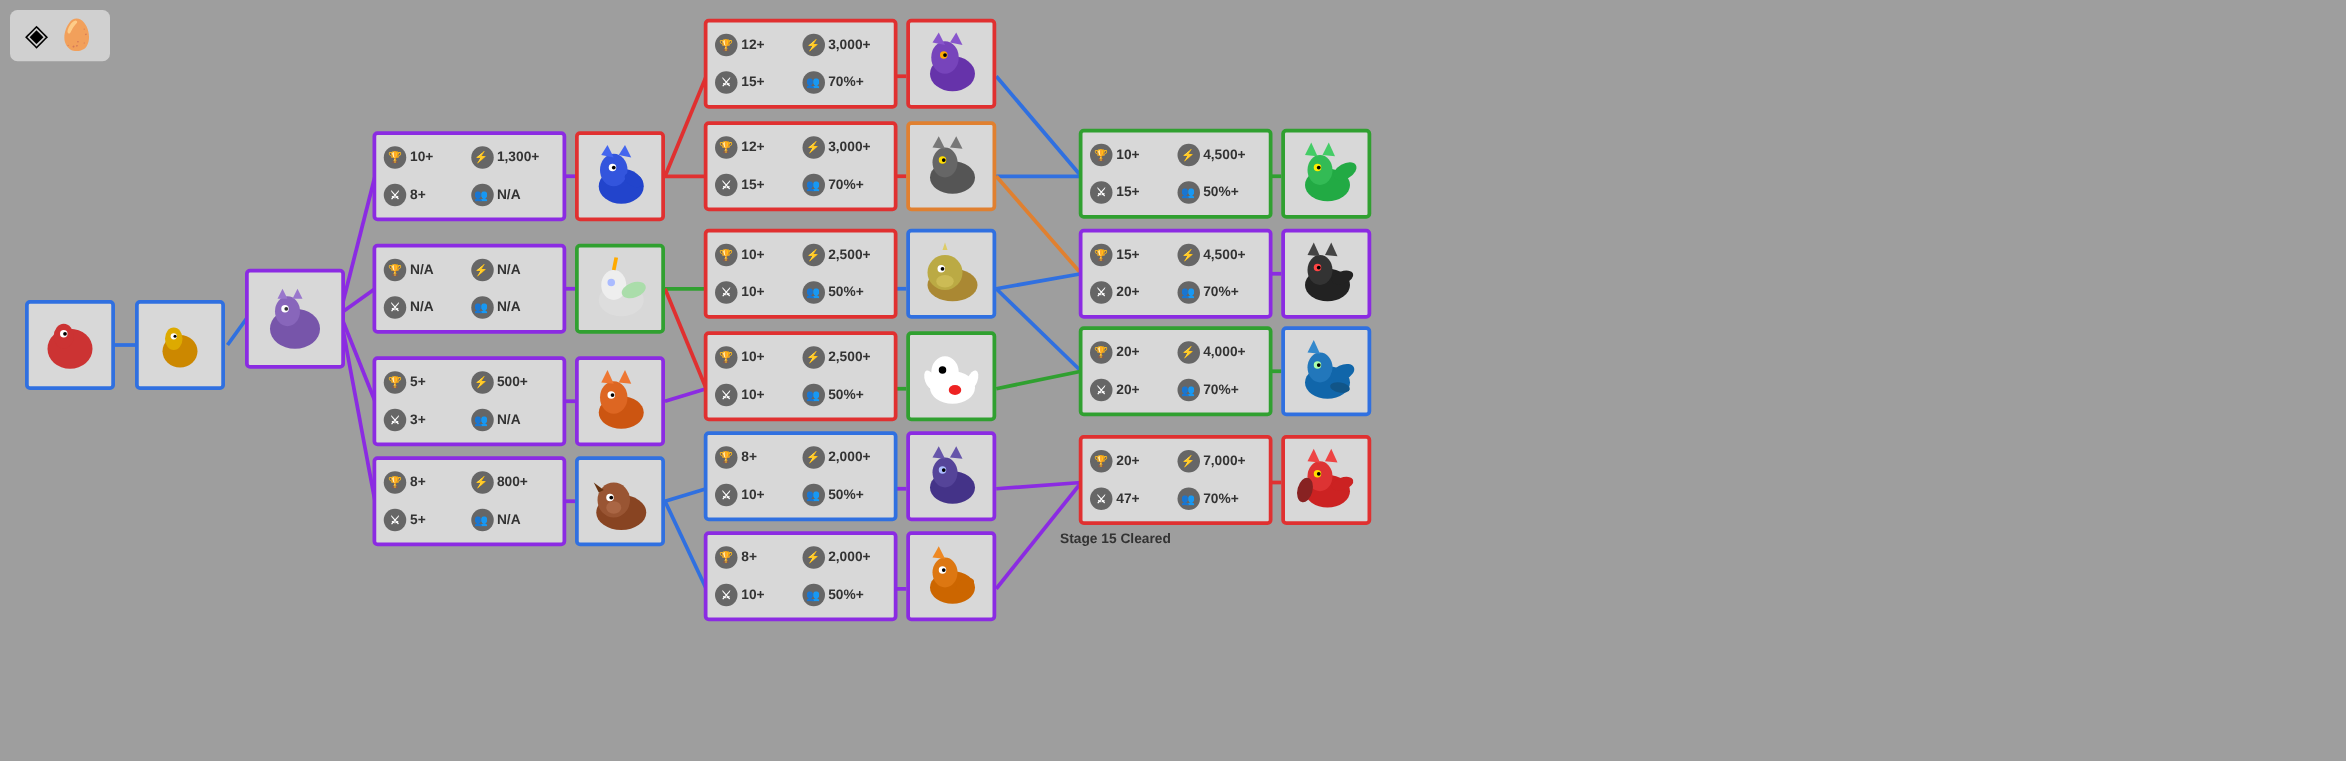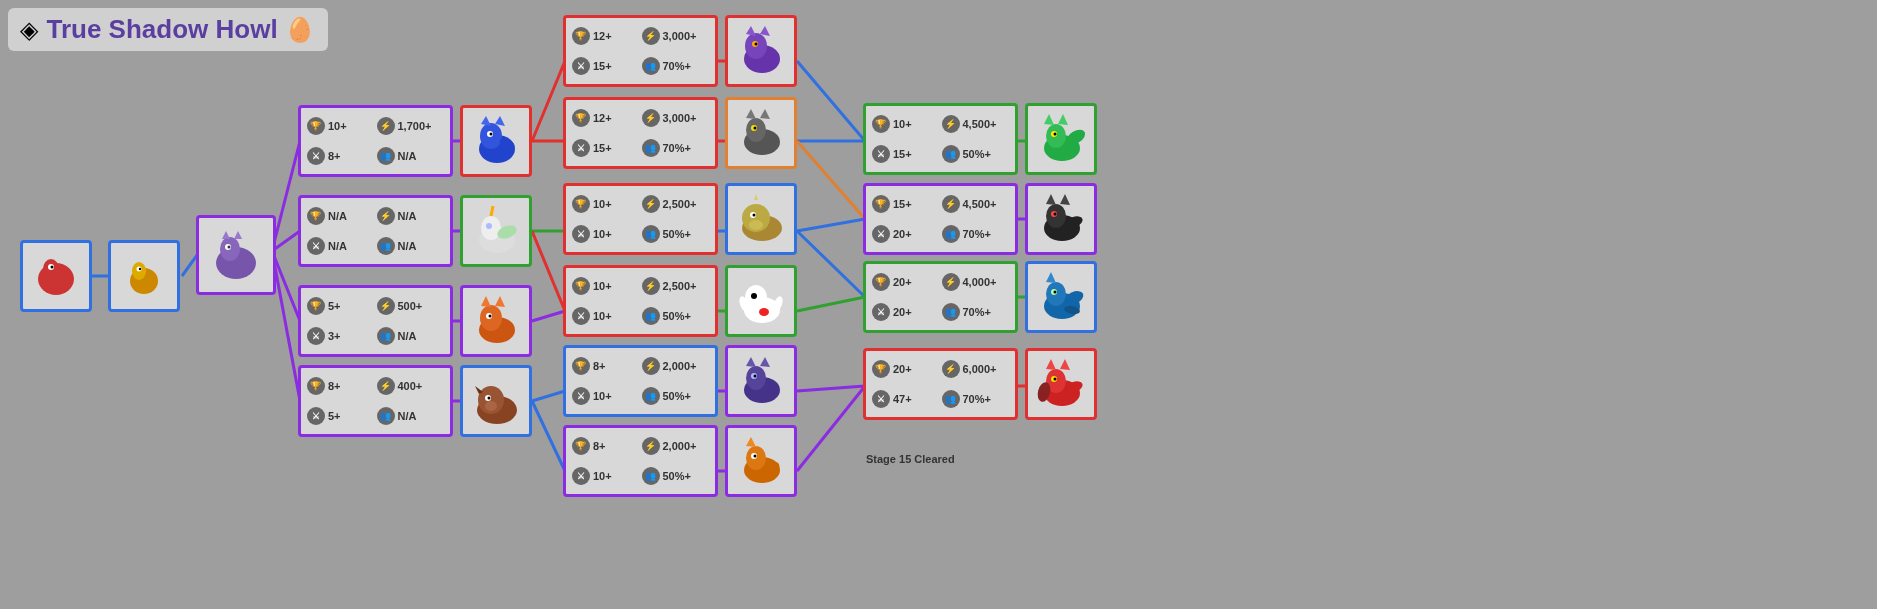--- a/index.html
+++ b/index.html
@@ -178,21 +178,20 @@
     <line x1="797" y1="471" x2="865" y2="386" stroke="#8b2be2" stroke-width="3"></line>
 
     <line x1="1015" y1="141" x2="1025" y2="141" stroke="#30a030" stroke-width="3"></line>
     <line x1="1015" y1="219" x2="1025" y2="219" stroke="#8b2be2" stroke-width="3"></line>
     <line x1="1015" y1="297" x2="1025" y2="297" stroke="#30a030" stroke-width="3"></line>
     <line x1="1015" y1="386" x2="1025" y2="386" stroke="#e03030" stroke-width="3"></line>
   </svg>
 
   <div class="title-bar">
     <span style="font-size:24px;">◈</span>
-    <span class="title-text">True Shadow Howl</span>
     <span style="font-size:24px;">🥚</span>
   </div>
 
   <div class="card card-mon border-blue" style="left:20px; top:240px; width:72px; height:72px;">
     <div class="sprite">
       <svg width="50" height="50" viewBox="0 0 50 50">
         <ellipse cx="25" cy="28" rx="18" ry="16" fill="#cc3333"></ellipse>
         <ellipse cx="20" cy="18" rx="8" ry="10" fill="#cc3333"></ellipse>
         <circle cx="20" cy="16" r="3" fill="white"></circle>
         <circle cx="21" cy="16" r="1.5" fill="black"></circle>
@@ -224,21 +223,21 @@
     </div>
   </div>
 
   <div class="card card-stats border-purple" style="left:298px; top:105px; width:155px; height:72px;">
     <div class="stat-cell">
         <div class="stat-icon">🏆</div>
         <span>10+</span>
       </div>
     <div class="stat-cell">
         <div class="stat-icon">⚡</div>
-        <span>1,700+</span>
+        <span>1,300+</span>
       </div>
     <div class="stat-cell">
         <div class="stat-icon">⚔</div>
         <span>8+</span>
       </div>
     <div class="stat-cell">
         <div class="stat-icon">👥</div>
         <span>N/A</span>
       </div>
   </div>
@@ -320,21 +319,21 @@
     </div>
   </div>
 
   <div class="card card-stats border-purple" style="left:298px; top:365px; width:155px; height:72px;">
     <div class="stat-cell">
         <div class="stat-icon">🏆</div>
         <span>8+</span>
       </div>
     <div class="stat-cell">
         <div class="stat-icon">⚡</div>
-        <span>400+</span>
+        <span>800+</span>
       </div>
     <div class="stat-cell">
         <div class="stat-icon">⚔</div>
         <span>5+</span>
       </div>
     <div class="stat-cell">
         <div class="stat-icon">👥</div>
         <span>N/A</span>
       </div>
   </div>
@@ -634,21 +633,21 @@
     </div>
   </div>
 
   <div class="card card-stats border-red" style="left:863px; top:348px; width:155px; height:72px;">
     <div class="stat-cell">
         <div class="stat-icon">🏆</div>
         <span>20+</span>
       </div>
     <div class="stat-cell">
         <div class="stat-icon">⚡</div>
-        <span>6,000+</span>
+        <span>7,000+</span>
       </div>
     <div class="stat-cell">
         <div class="stat-icon">⚔</div>
         <span>47+</span>
       </div>
     <div class="stat-cell">
         <div class="stat-icon">👥</div>
         <span>70%+</span>
       </div>
   </div>
@@ -660,15 +659,15 @@
         <polygon points="12,12 17,2 22,13" fill="#ee4444"></polygon>
         <polygon points="26,12 31,2 36,13" fill="#ee4444"></polygon>
         <circle cx="20" cy="22" r="3" fill="#ffdd00"></circle>
         <circle cx="21" cy="22" r="1.5" fill="black"></circle>
         <ellipse cx="40" cy="30" rx="9" ry="5" fill="#cc2222" transform="rotate(-20,40,30)"></ellipse>
         <ellipse cx="10" cy="35" rx="6" ry="10" fill="#882222" transform="rotate(15,10,35)"></ellipse>
       </svg>
     </div>
   </div>
 
-  <div class="stage-cleared" style="left:866px; top:425px;margin-top:28px;">Stage 15 Cleared</div>
+  <div class="stage-cleared" style="left:848px; top:425px;">Stage 15 Cleared</div>
 
 </div>
 
 </body></html>

